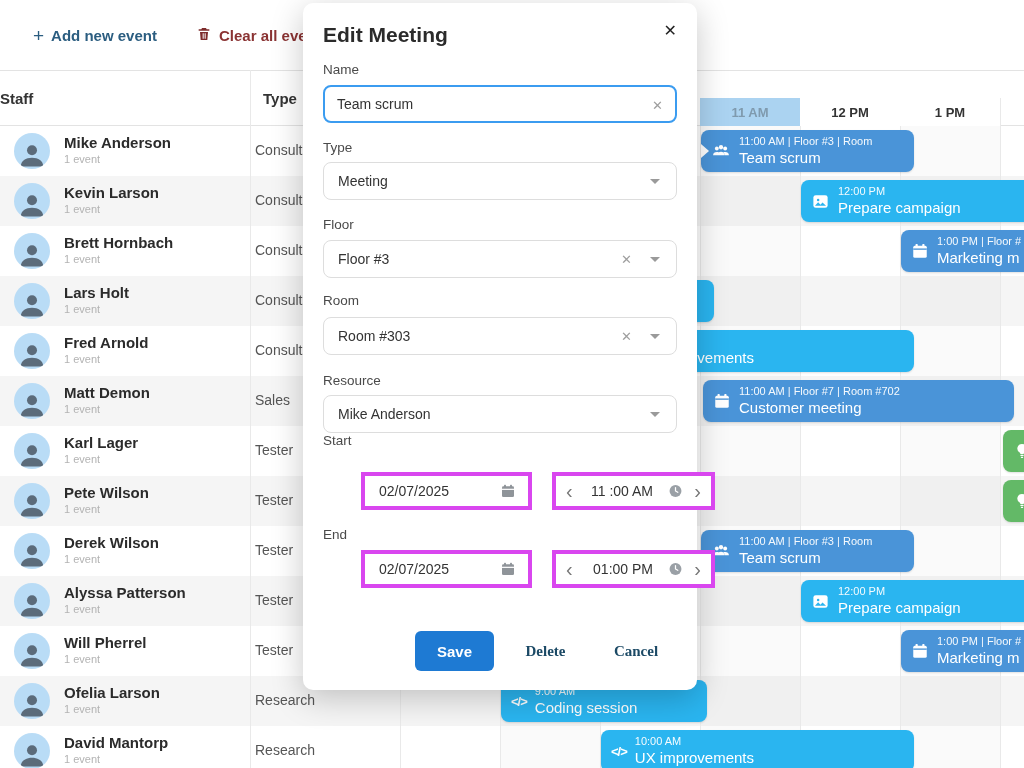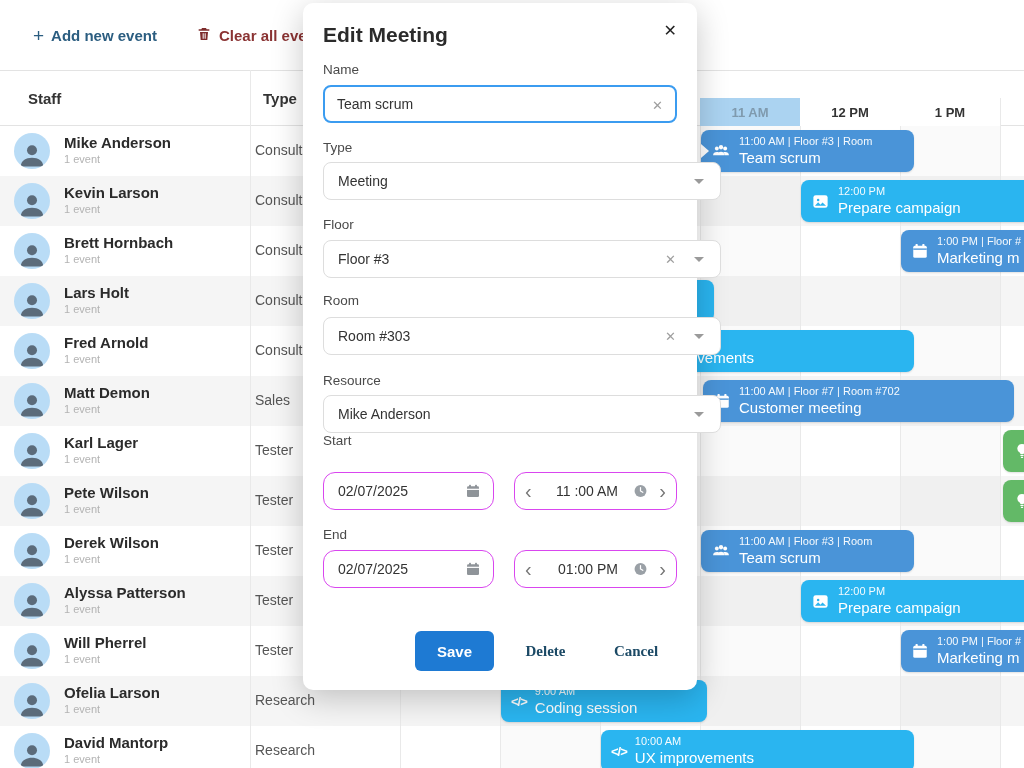--- a/index.html
+++ b/index.html
@@ -46,31 +46,31 @@
   .ev .codeglyph{font-size:13px;font-weight:bold;letter-spacing:-1px;}
   .notch{position:absolute;left:0;top:50%;margin-top:-7px;width:0;height:0;
          border-top:7px solid transparent;border-bottom:7px solid transparent;border-left:8px solid #fff;}
 
   
   .modal{position:absolute;left:303px;top:3px;width:394px;height:687px;background:#fff;
          border-radius:10px;box-shadow:0 8px 32px rgba(0,0,0,0.22);z-index:50;}
   .m-title{position:absolute;left:20px;top:20px;font-size:21px;font-weight:bold;color:#2b2b2b;}
   .m-close{position:absolute;right:20px;top:18px;font-size:16px;color:#222;cursor:pointer;}
   .m-label{position:absolute;left:20px;font-size:13.5px;color:#4a4a4a;}
-  .fld{position:absolute;left:20px;width:398px;height:38px;border:1px solid #ddd;border-radius:8px;
+  .fld{position:absolute;left:20px;width:354px;height:38px;border:1px solid #ddd;border-radius:8px;
        background:#fff;box-sizing:border-box;}
   .fld .val{position:absolute;left:14px;top:50%;transform:translateY(-50%);font-size:14px;color:#333;white-space:nowrap;}
   .caret{position:absolute;right:16px;top:50%;margin-top:-2px;width:0;height:0;
          border-left:5px solid transparent;border-right:5px solid transparent;border-top:5px solid #9a9a9a;}
   .clearx{position:absolute;right:44px;top:50%;transform:translateY(-50%);font-size:13px;color:#9e9e9e;cursor:pointer;}
   .name-input{position:absolute;left:20px;top:82px;width:354px;height:38px;box-sizing:border-box;
         border:2px solid #3b9cf0;border-radius:8px;padding:0 36px 0 12px;font-size:14px;color:#333;
         font-family:"Liberation Sans",sans-serif;outline:none;}
   .name-clear{position:absolute;right:34px;top:95px;font-size:13px;color:#9e9e9e;cursor:pointer;}
-  .mini{position:absolute;height:38px;border:1px solid #d946ef;border-radius:12px;box-sizing:border-box;background:#fff;}
+  .mini{position:absolute;height:38px;border:4px solid #d946ef;border-radius:0;box-sizing:border-box;background:#fff;margin-left:38px;}
   .mini .dval{position:absolute;left:14px;top:50%;transform:translateY(-50%);font-size:14px;color:#333;}
   .mini .ricon{position:absolute;right:12px;top:50%;transform:translateY(-50%);display:flex;}
   .tchev{position:absolute;top:50%;transform:translateY(-50%);font-size:20px;color:#777;line-height:1;cursor:pointer;}
   .tval{position:absolute;left:28px;right:58px;top:50%;transform:translateY(-50%);
         text-align:right;font-size:14px;color:#333;}
   .clockwrap{position:absolute;right:28px;top:50%;transform:translateY(-50%);display:flex;cursor:pointer;}
   .btn-save{position:absolute;left:112px;top:628px;width:79px;height:40px;background:#1e7ad3;color:#fff;
             border:none;border-radius:6px;font-size:15px;font-weight:bold;cursor:pointer;
             font-family:"Liberation Sans",sans-serif;}
   .btn-text{position:absolute;top:628px;height:40px;background:none;border:none;color:#1b4965;
@@ -109,21 +109,21 @@
   <div class="tb-btn tb-clear">
     <span class="eicon">
       <svg width="16" height="16" viewBox="0 0 24 24">
           <path fill="#7d2b2b" d="M9 3h6l1 2h4v2H4V5h4l1-2zm-3 6h12l-1 12H7L6 9zm4 2v8h1.5v-8H10zm3 0v8h1.5v-8H13z"></path>
         </svg>
     </span>
     <span>Clear all events</span>
   </div>
 </div>
 
-<div class="col-head" style="left:28px">Staff</div>
+<div class="col-head" style="left:0">Staff</div>
 <div class="col-head" style="left:263px">Type</div>
 
 <div class="hourcell hl" style="left:700px">11 AM</div>
 <div class="hourcell" style="left:800px">12 PM</div>
 <div class="hourcell" style="left:900px">1 PM</div>
 
 <div class="staff-row" style="top:126px">
   <span class="avatar">
       <svg width="30" height="30" viewBox="0 0 24 24">
         <circle cx="12" cy="9" r="4" fill="#5b6b7a"></circle>

